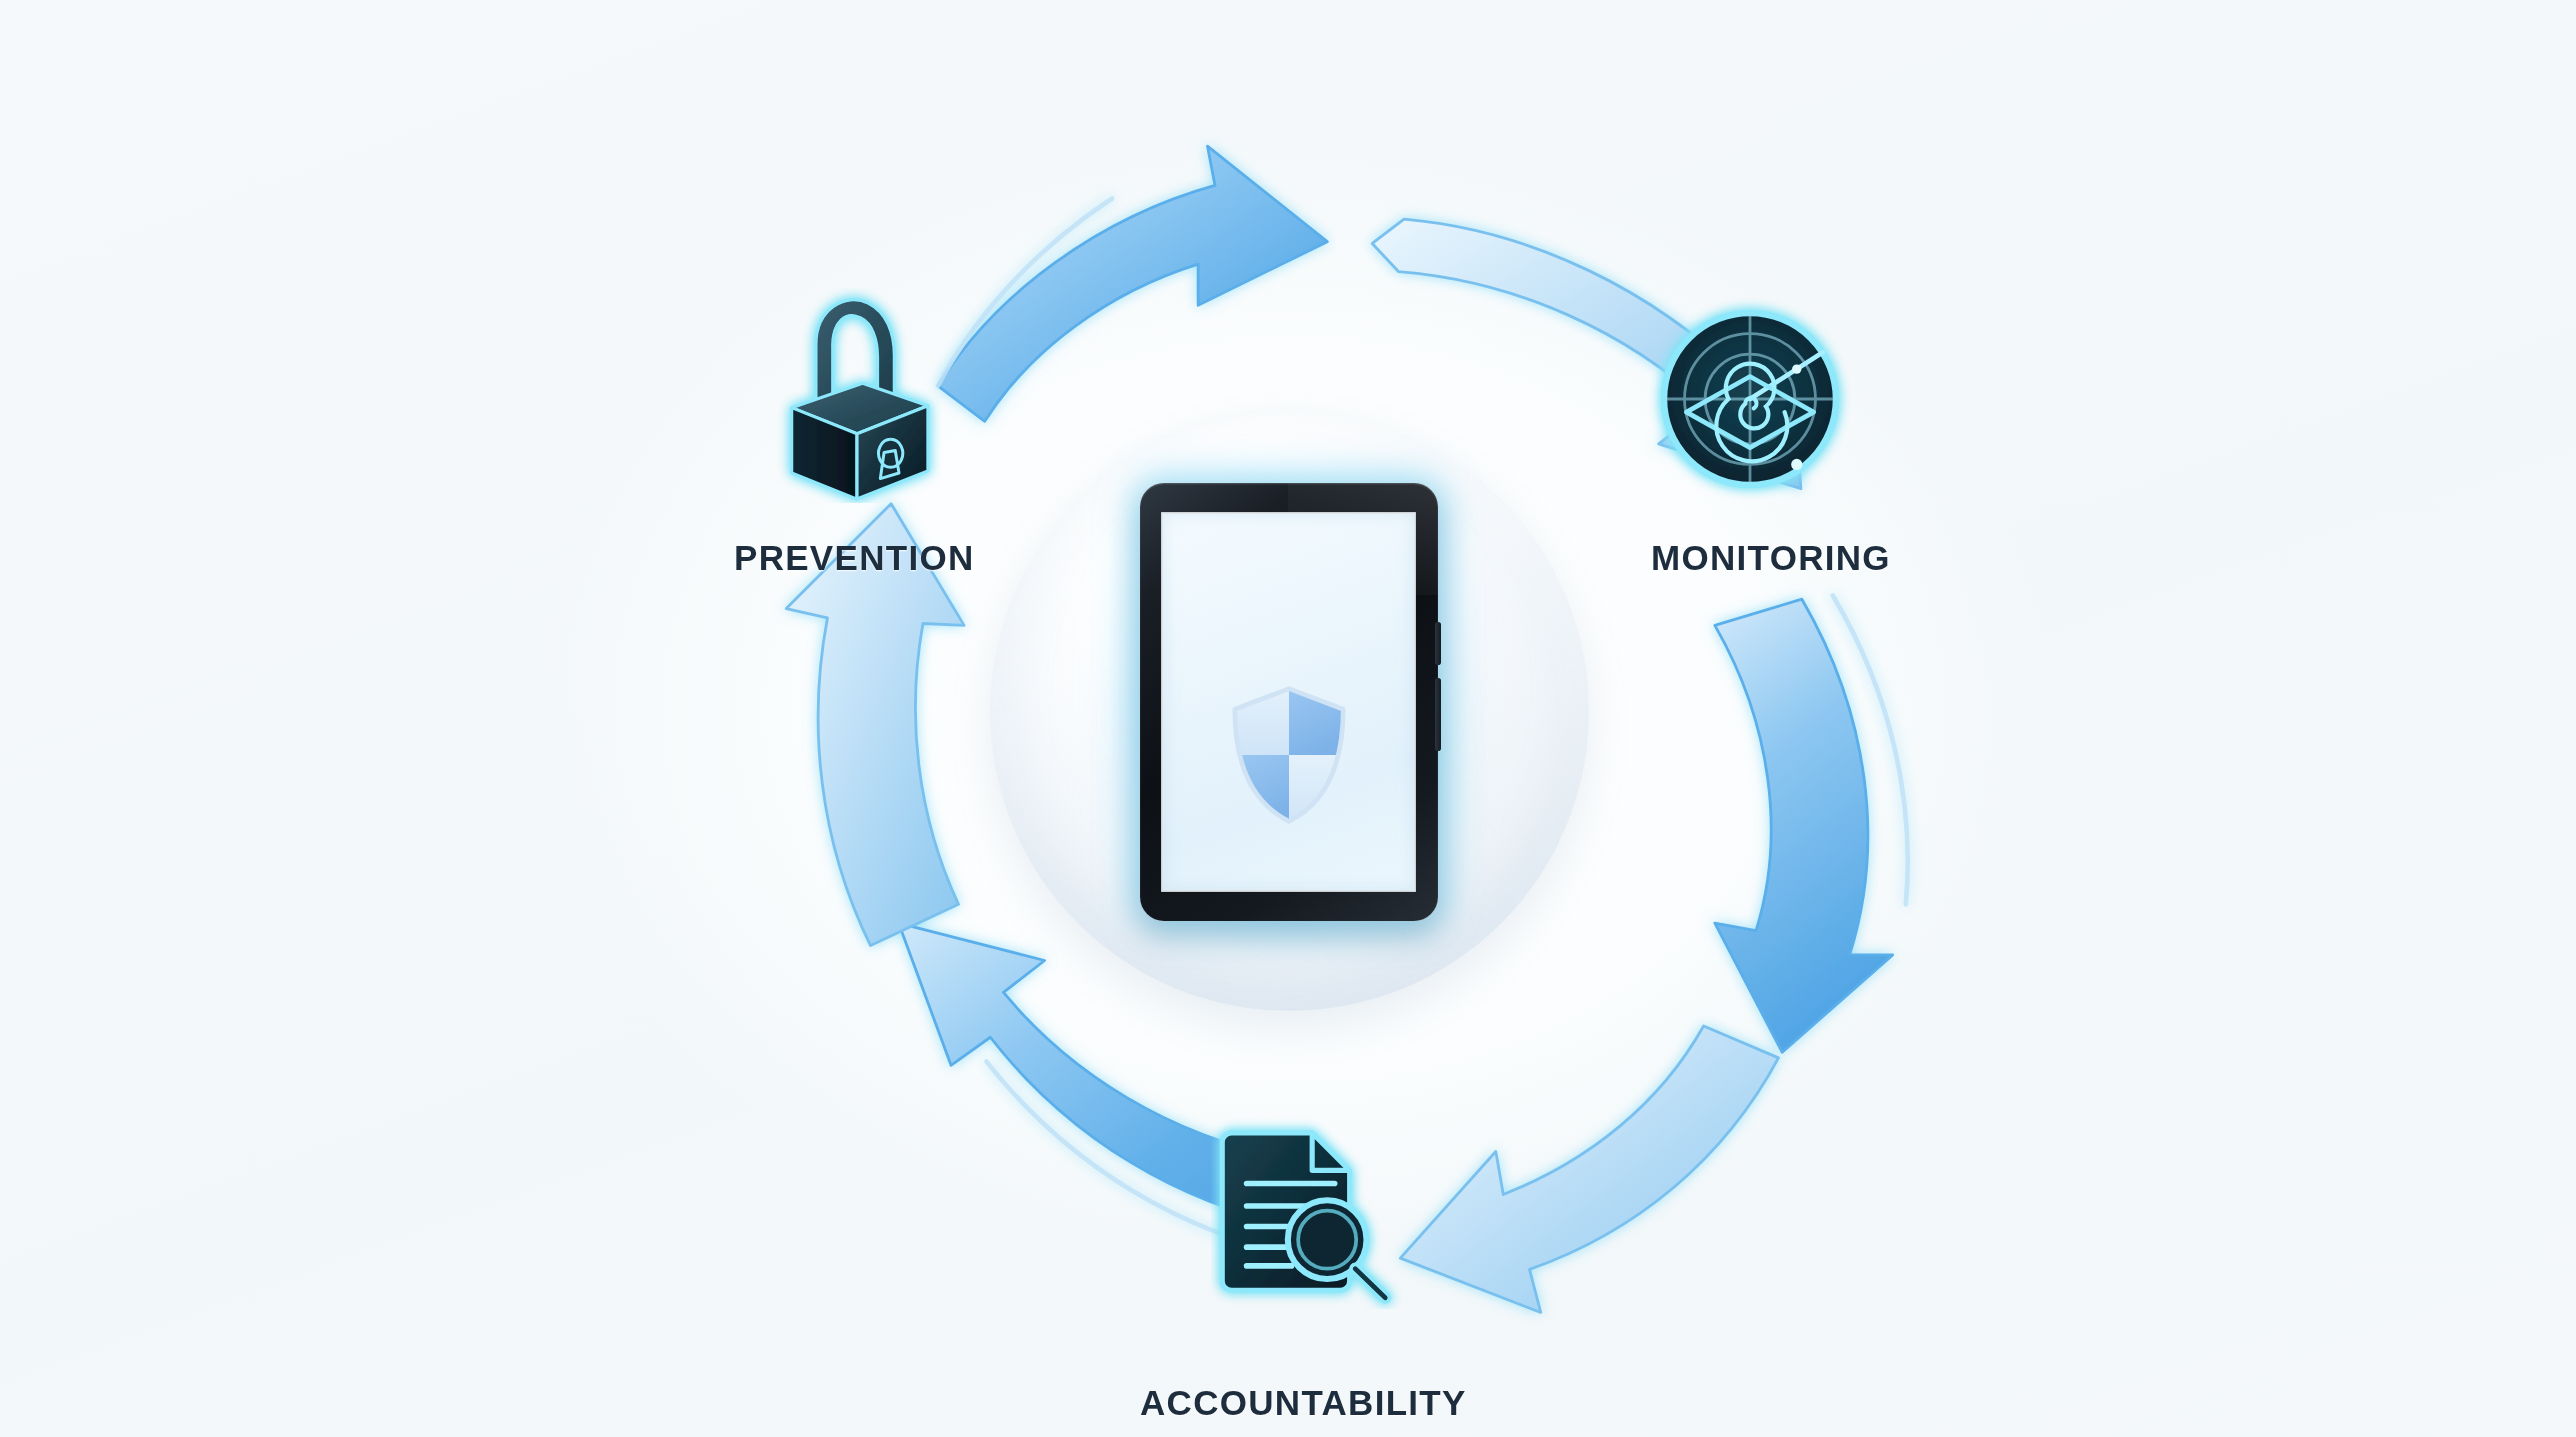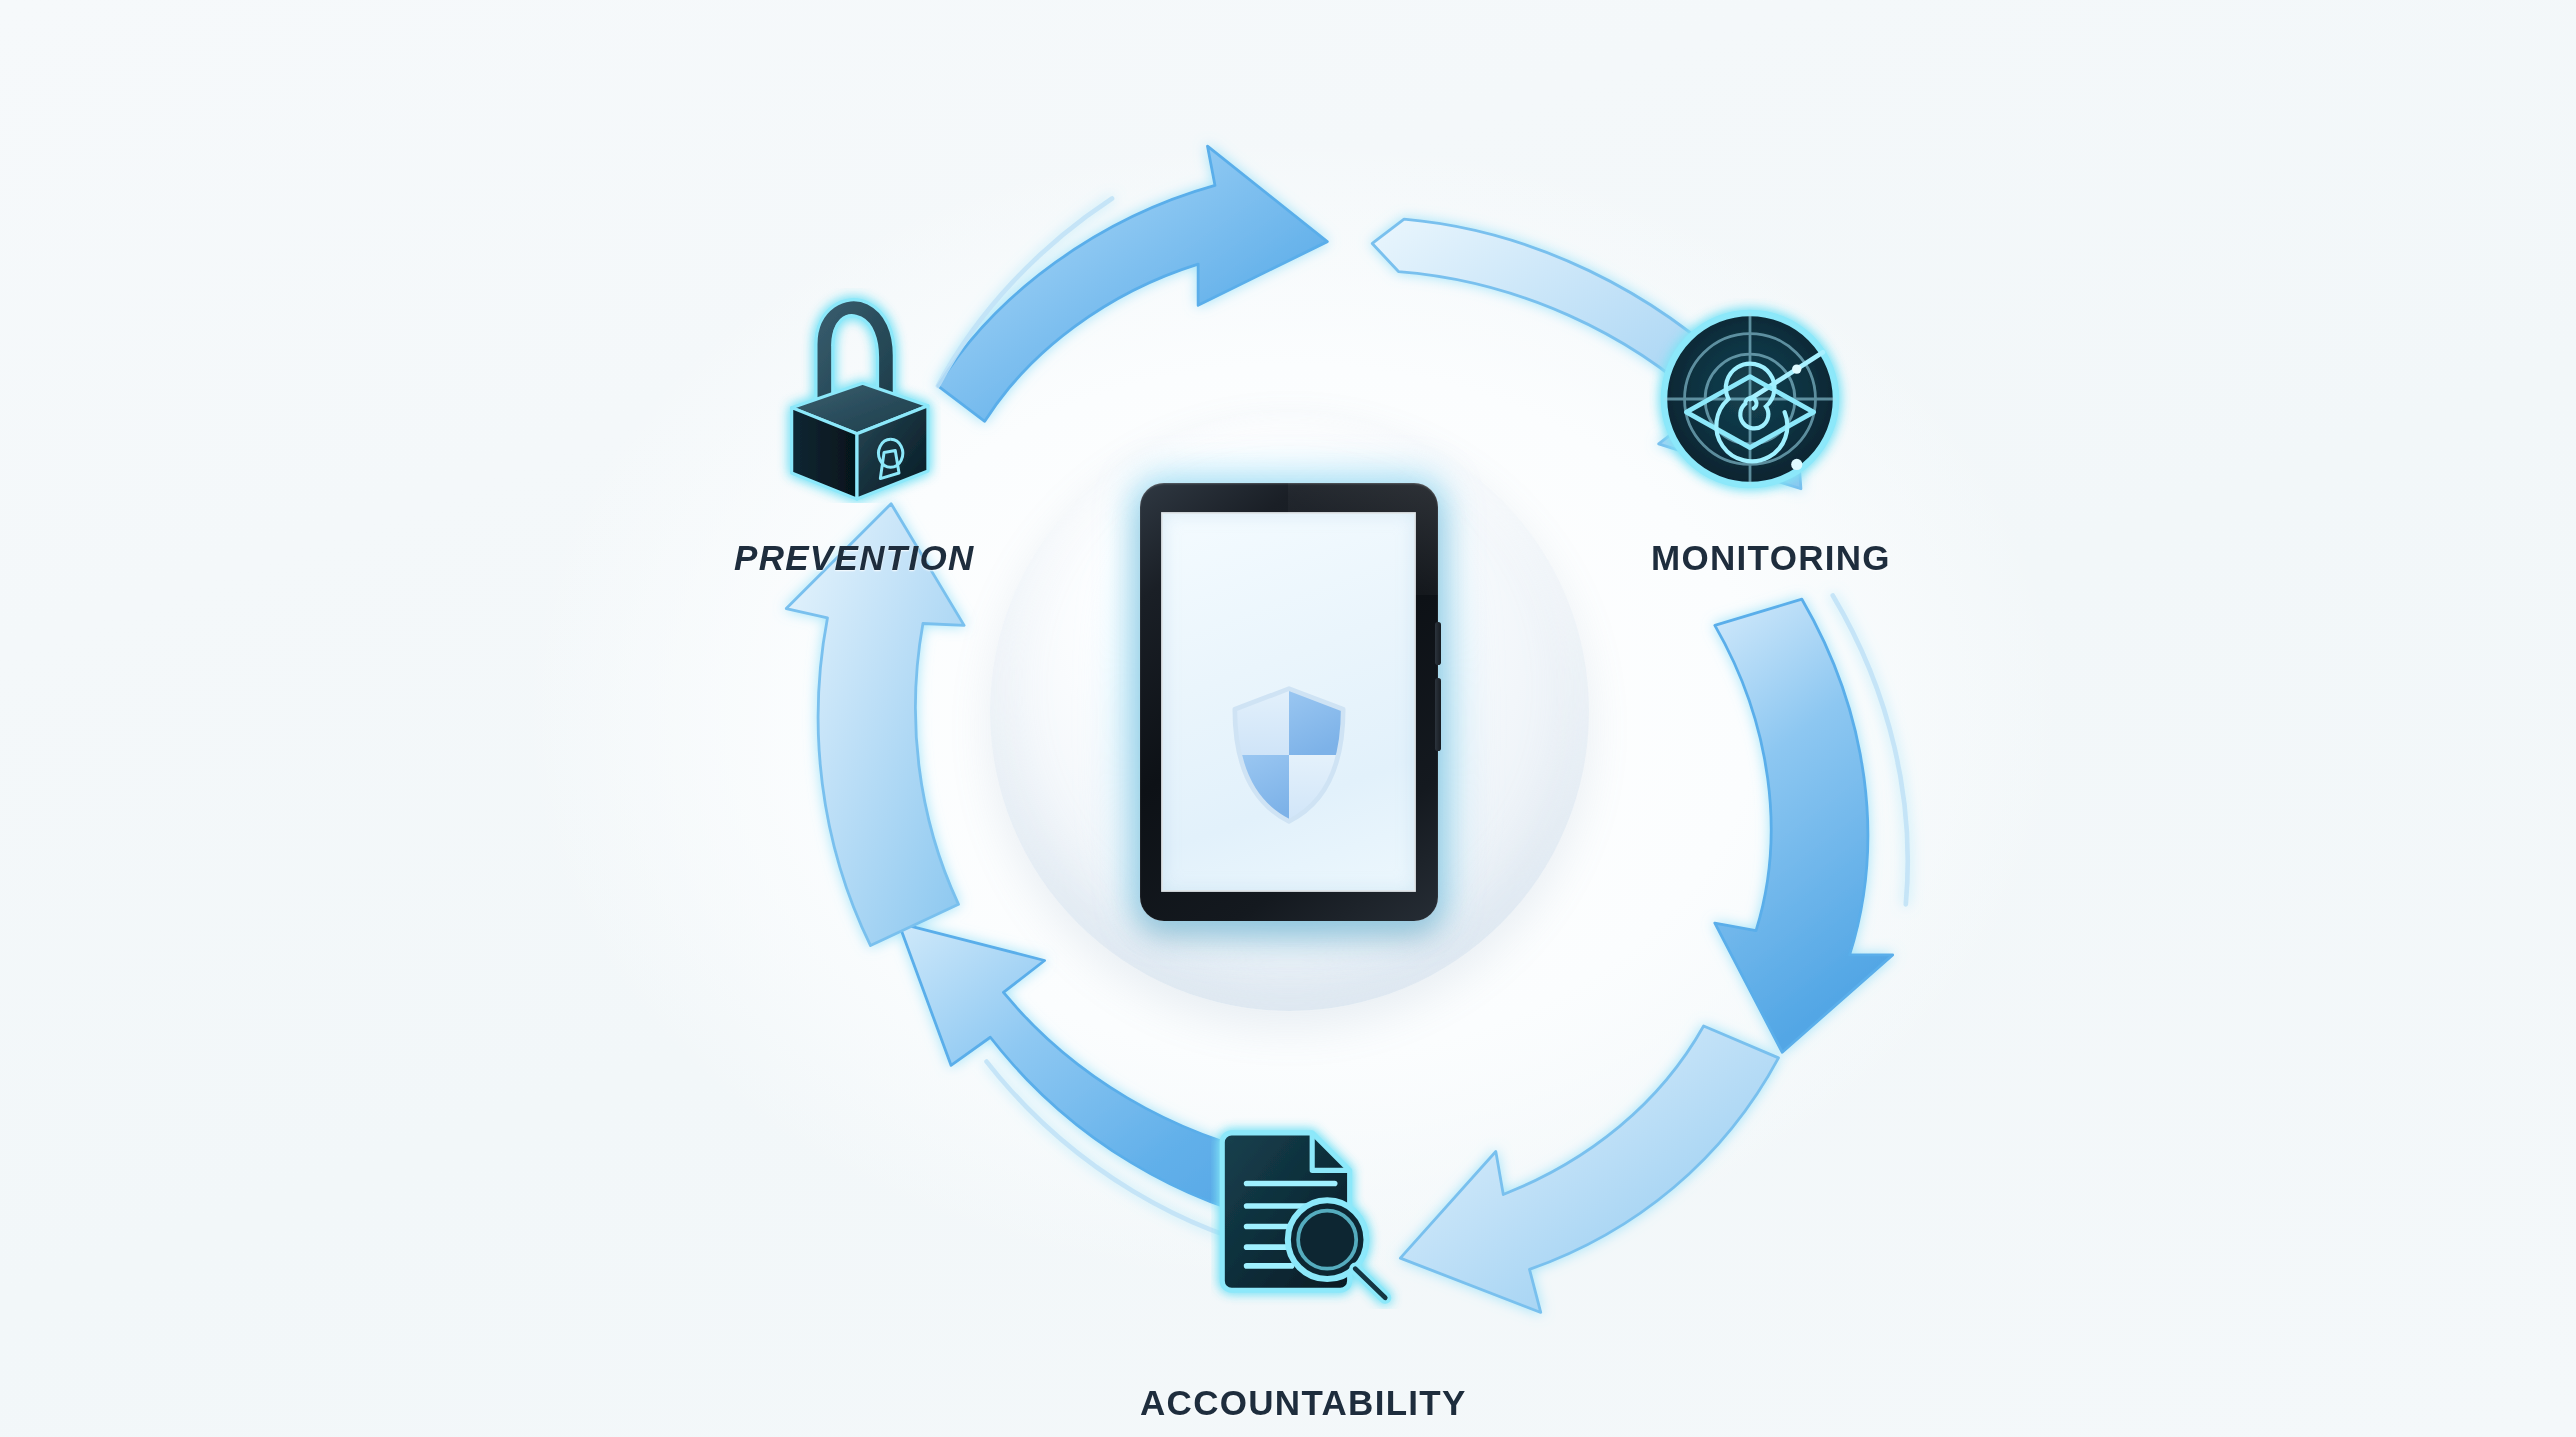--- a/index.html
+++ b/index.html
@@ -24,21 +24,21 @@
   .node-label{
     position:absolute;
     color:#1e2d3d;
     font-weight:bold;
     font-size:35px;
     letter-spacing:1.3px;
     white-space:nowrap;
     text-shadow:0 0.9px 1.9px rgba(255,255,255,.9);
     user-select:none;
   }
-  #label-prevention{left:734px;top:538px;font-style:italic;}
+  #label-prevention{left:734px;top:538px;}
   #label-monitoring{left:1651px;top:538px;text-align:center;}
   #label-accountability{left:1140px;top:1352px;margin-top:31px;}
 
   
   .node-icon{position:absolute;}
   #icon-lock{left:773px;top:288px;width:168px;height:215px;}
   #icon-radar{left:1649px;top:298px;width:202px;height:202px;}
   #icon-doc{left:1211px;top:1116px;width:193px;height:193px;}
 
   

